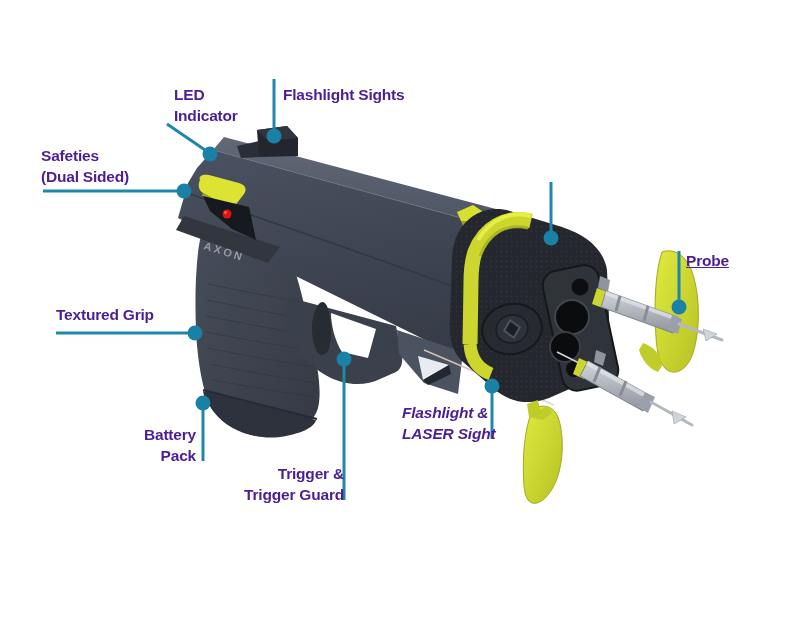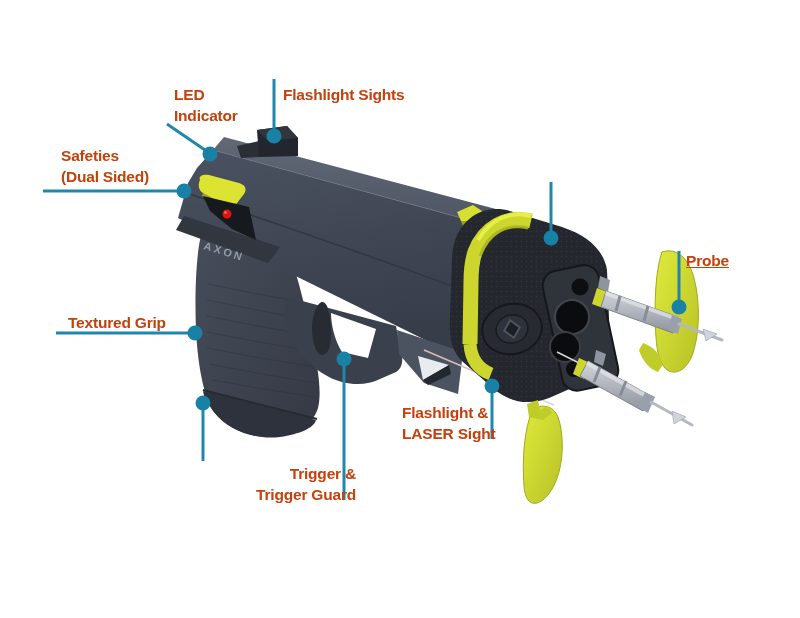--- a/index.html
+++ b/index.html
@@ -1,20 +1,20 @@
 <!DOCTYPE html>
 <html><head>
 <meta charset="utf-8">
 <style>
   html,body{margin:0;padding:0;background:#ffffff;}
   .stage{position:relative;width:800px;height:618px;background:#ffffff;overflow:hidden;
          font-family:"Liberation Sans","DejaVu Sans",sans-serif;}
   .stage svg{position:absolute;left:0;top:0;width:800px;height:618px;}
   .callout{position:absolute;font-weight:bold;font-size:15.5px;line-height:21px;
-           letter-spacing:-0.2px;color:#c2410c;white-space:pre-line;}
+           letter-spacing:-0.2px;color:#4c1d95;white-space:pre-line;}
   .align-right{text-align:right;}
 </style>
 </head>
 <body>
 
 <div class="stage">
 
 <svg viewBox="0 0 800 618" aria-hidden="true">
   <defs>
     <linearGradient id="bodyGrad" x1="0" y1="0" x2="0.25" y2="1">
@@ -189,22 +189,24 @@
     <circle cx="195" cy="333" r="7.5"></circle>
     <circle cx="203" cy="403" r="7.5"></circle>
     <circle cx="344" cy="359" r="7.5"></circle>
     <circle cx="492" cy="386" r="7.5"></circle>
   </g>
 </svg>
 
   <div class="callout" style="left:174px;top:84px;">LED
 Indicator</div>
   <div class="callout" style="left:283px;top:84px;">Flashlight Sights</div>
-  <div class="callout" style="left:41px;top:145px;margin-left:20px;">Safeties
+  <div class="callout" style="left:41px;top:145px;">Safeties
 (Dual Sided)</div>
   <div class="callout" style="left:686px;top:250px;text-decoration:underline;">Probe</div>
-  <div class="callout" style="left:56px;top:312px;margin-left:12px;">Textured Grip</div>
-  <div class="callout align-right" style="left:216px;top:463px;width:140px;">Trigger &amp;
+  <div class="callout" style="left:56px;top:304px;">Textured Grip</div>
+  <div class="callout align-right" style="left:116px;top:424px;width:80px;">Battery
+Pack</div>
+  <div class="callout align-right" style="left:204px;top:463px;width:140px;">Trigger &amp;
 Trigger Guard</div>
-  <div class="callout" style="left:402px;top:402px;">Flashlight &amp;
+  <div class="callout" style="left:402px;top:402px;font-style:italic;">Flashlight &amp;
 LASER Sight</div>
 
 </div>
 
 </body></html>

